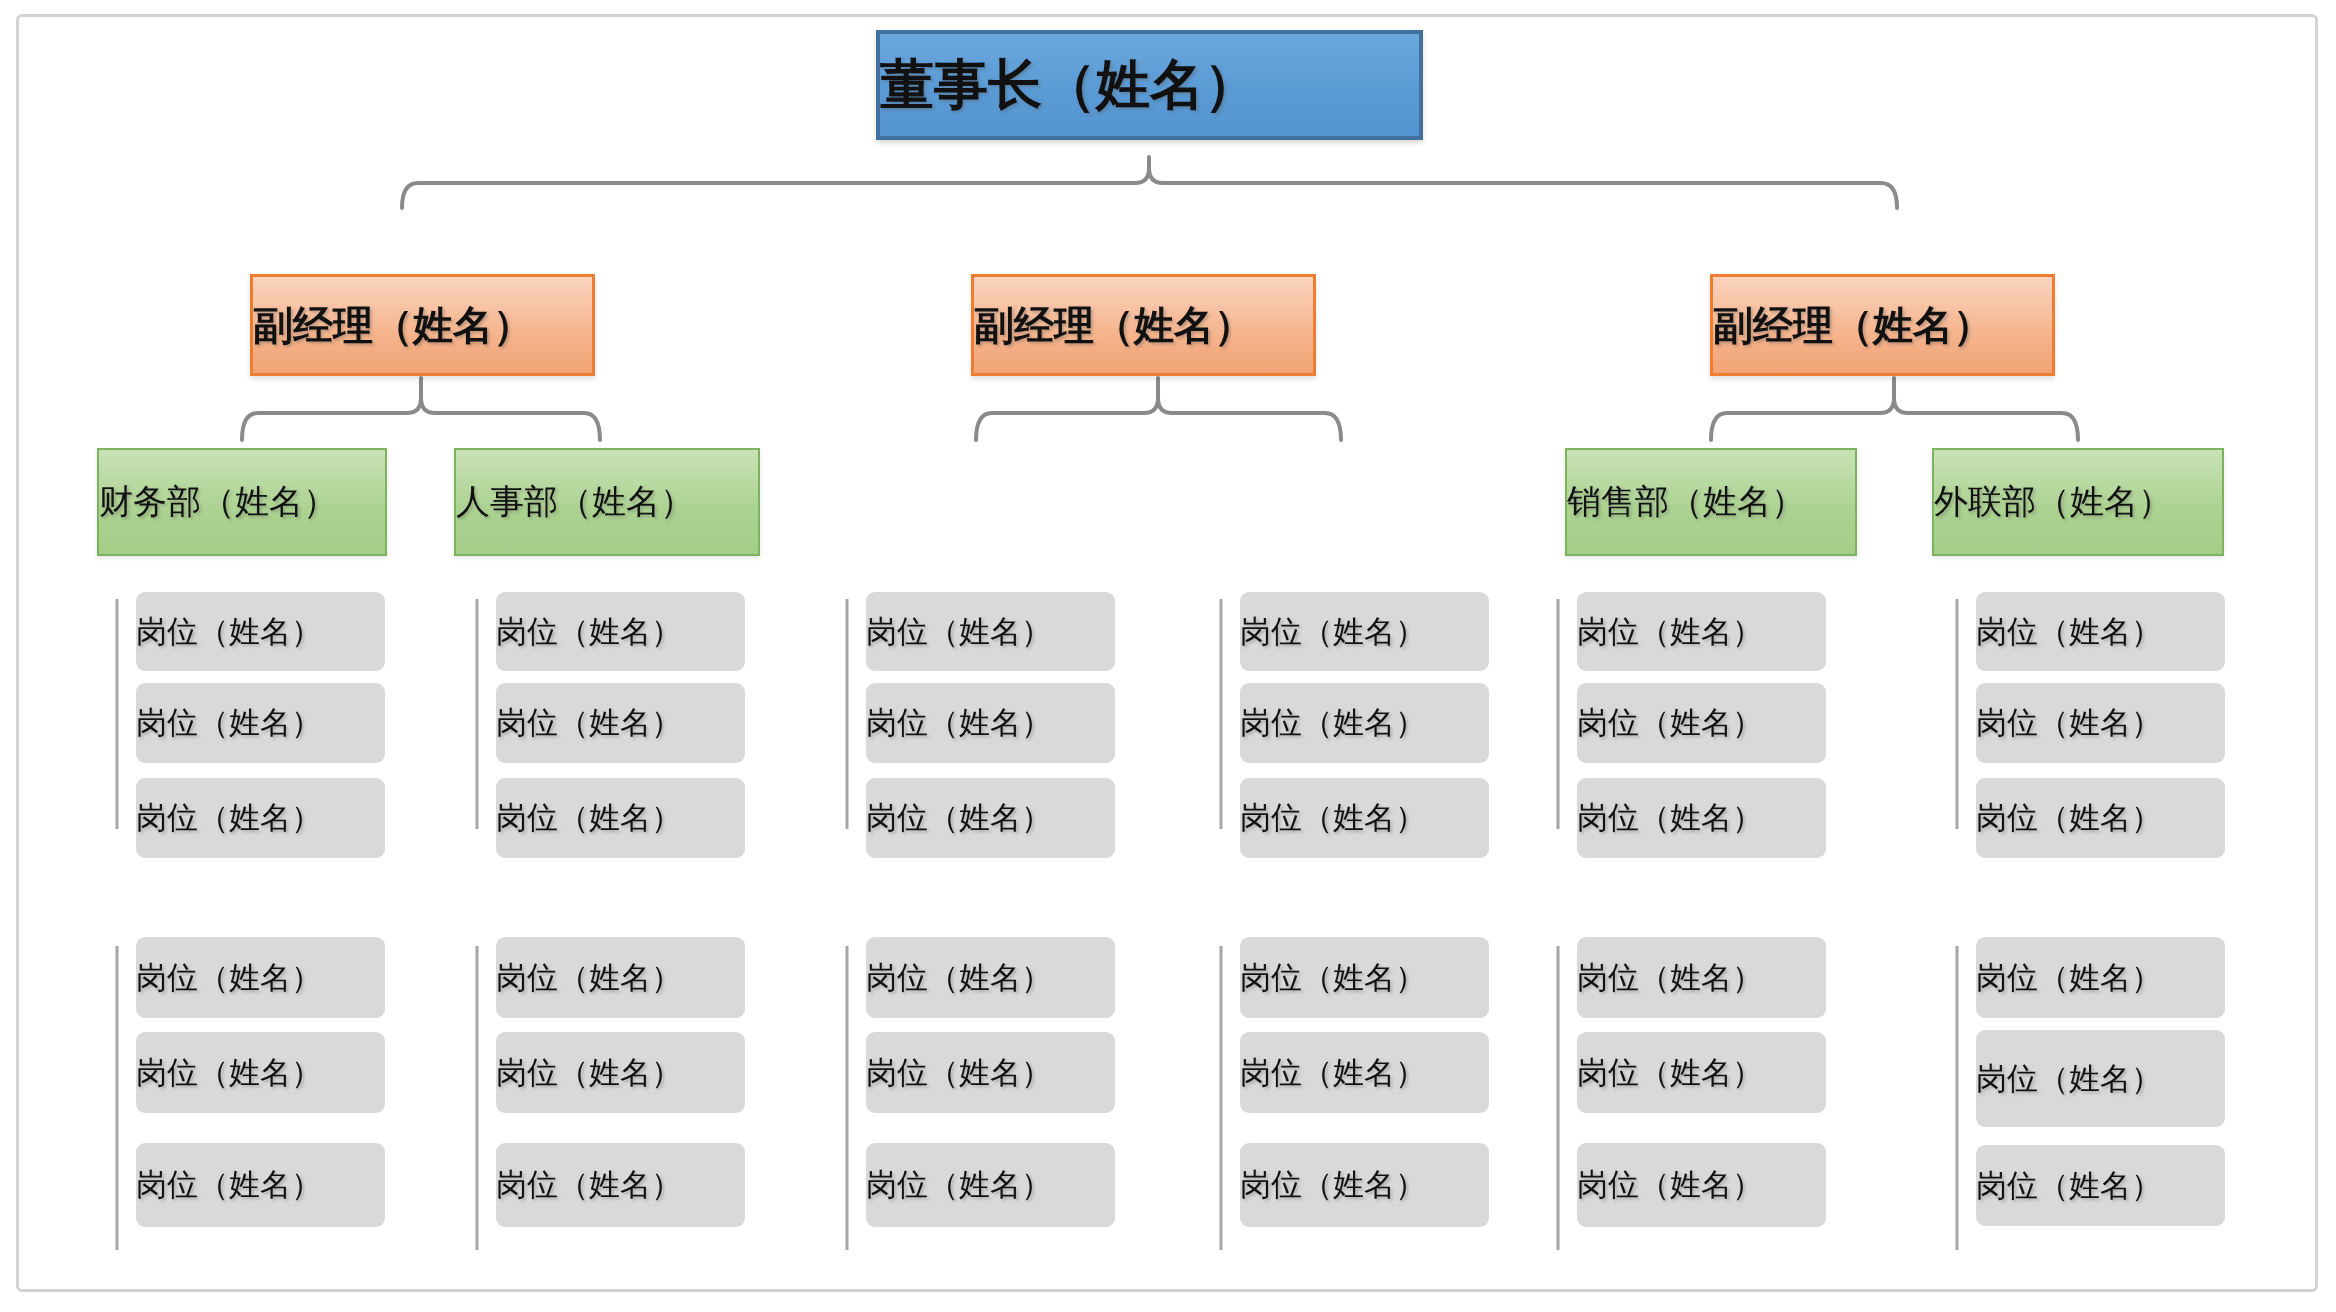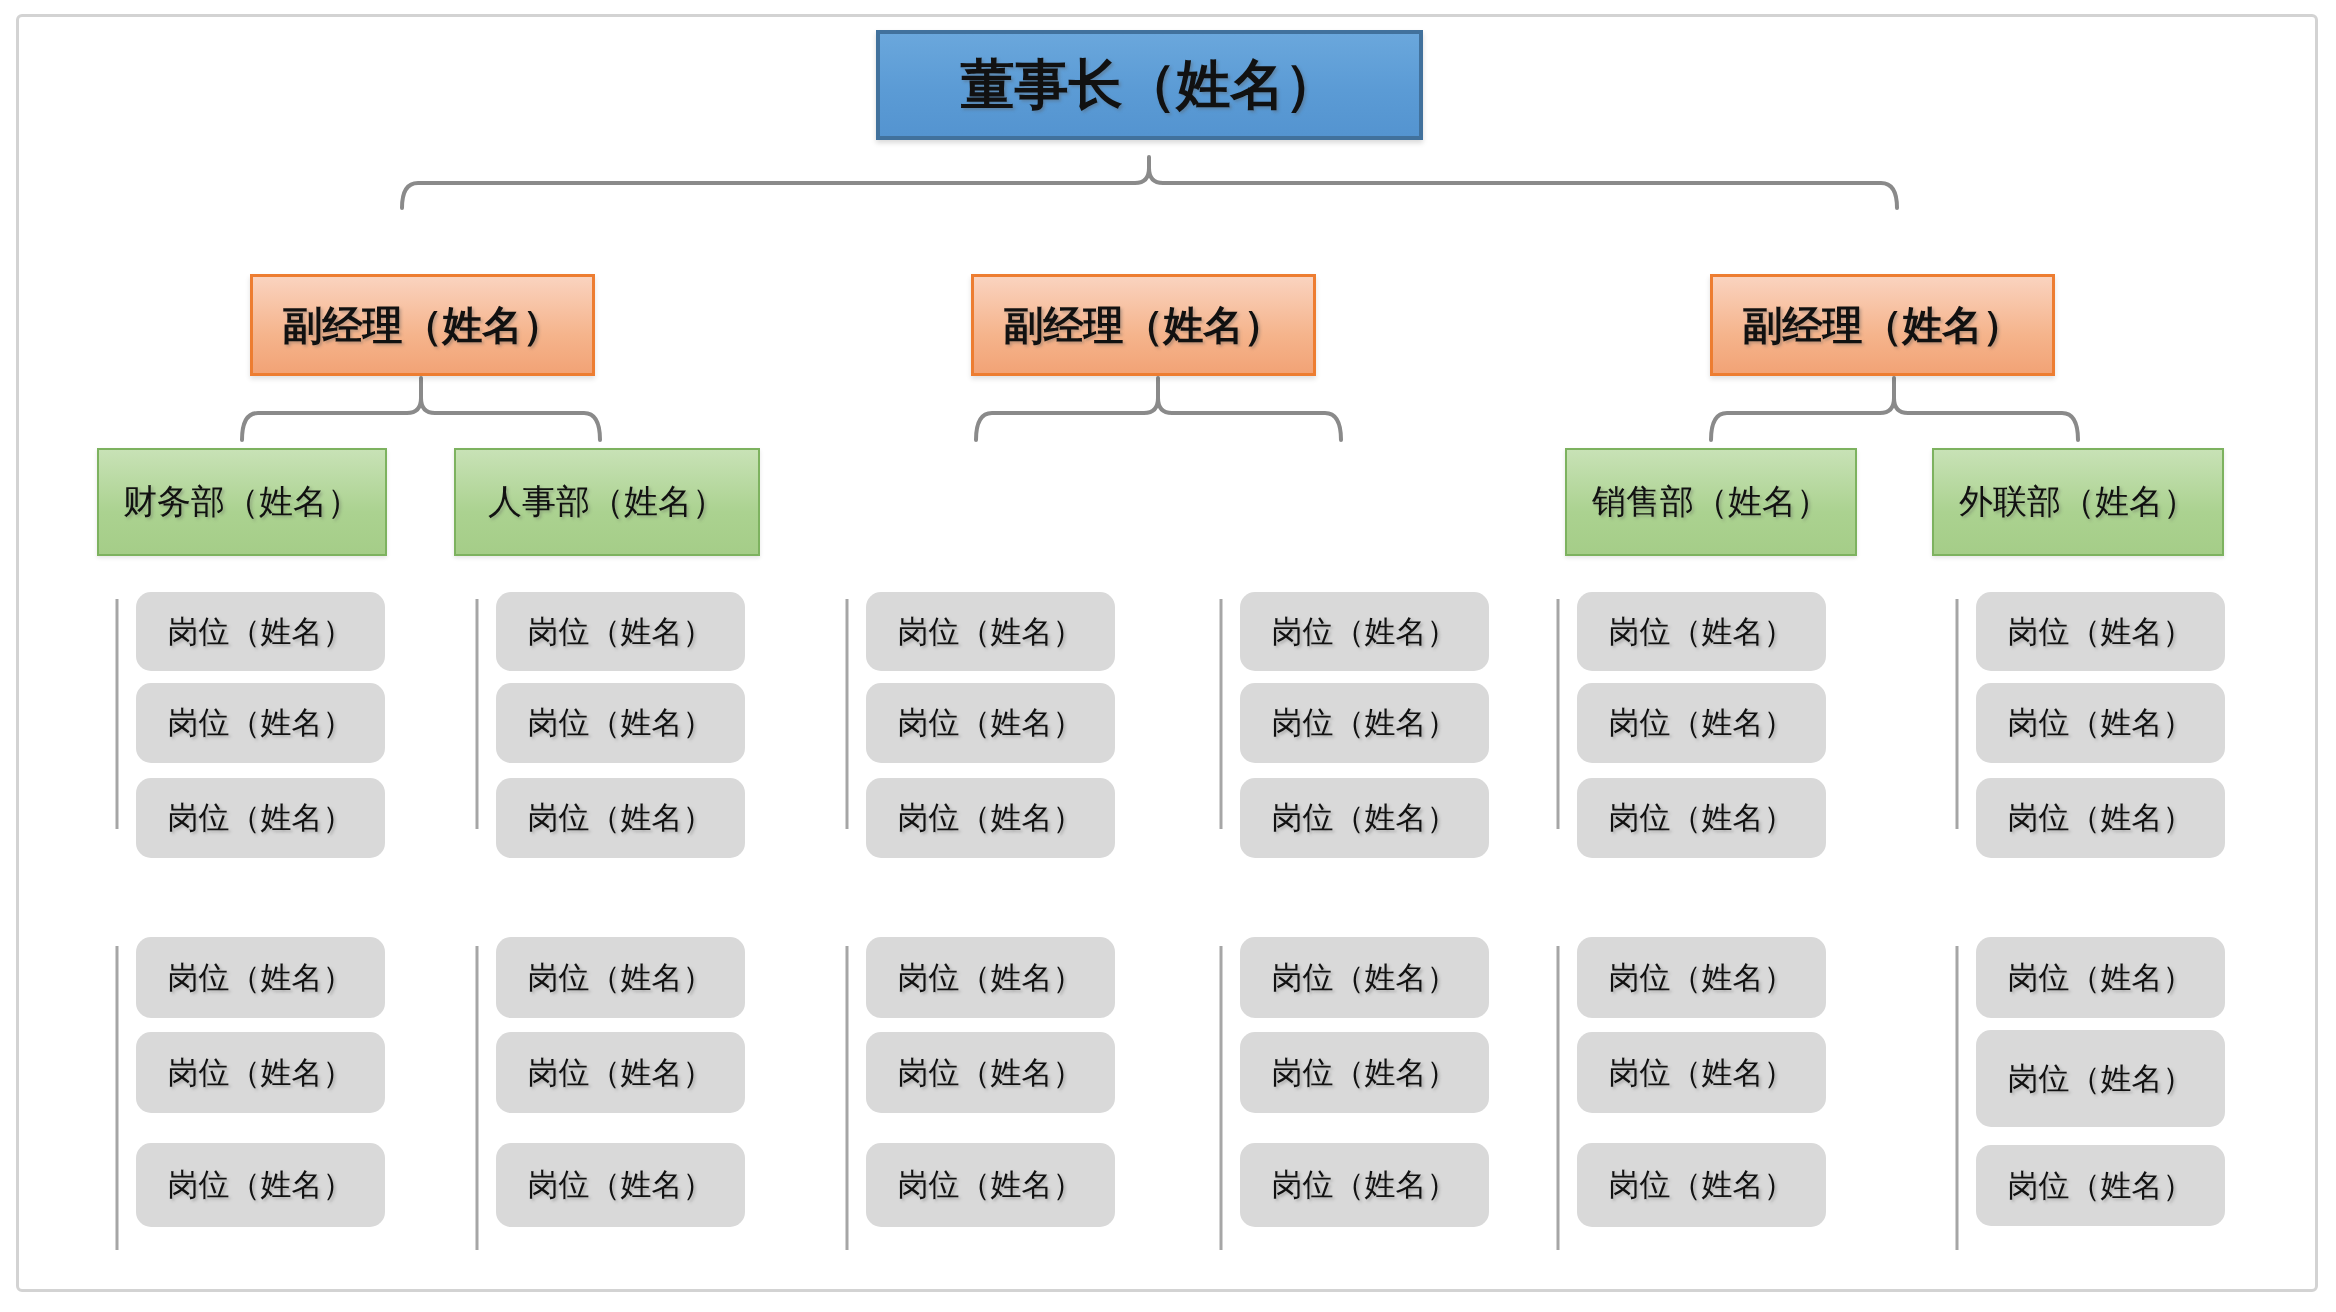--- a/index.html
+++ b/index.html
@@ -1,33 +1,33 @@
 <!DOCTYPE html>
 <html><head>
 <meta charset="utf-8">
 <style>
   html,body{margin:0;padding:0;background:#ffffff;}
   body{font-family:"Liberation Sans","DejaVu Sans",sans-serif;}
   #stage{position:relative;width:2336px;height:1312px;background:#ffffff;overflow:hidden;}
   #frame{position:absolute;left:16px;top:14px;width:2296px;height:1272px;
          border:3px solid #d3d3d3;border-radius:6px;}
   #wires{position:absolute;left:0;top:0;width:2336px;height:1312px;pointer-events:none;}
-  .box{position:absolute;display:flex;align-items:center;justify-content:center;
+  .box{position:absolute;display:flex;align-items:center;justify-content:flex-start;
        box-sizing:border-box;color:#111;text-align:center;
        text-shadow:2px 2px 3px rgba(90,90,90,0.35);}
   .chairman{background:linear-gradient(180deg,#6aa7dc 0%,#5b9bd5 55%,#5494d0 100%);
             border:4px solid #41719c;font-size:54px;font-weight:bold;
             box-shadow:0 3px 5px rgba(0,0,0,0.15);}
   .manager{background:linear-gradient(180deg,#fad3bf 0%,#f5b48c 60%,#f2a376 100%);
            border:3px solid #ed7d31;font-size:40px;font-weight:bold;
            box-shadow:0 3px 5px rgba(0,0,0,0.12);margin-top:36px;}
   .dept{background:linear-gradient(180deg,#c8e2b6 0%,#abd290 60%,#a5cd88 100%);
         border:2px solid #7db25f;font-size:34px;
         box-shadow:0 2px 4px rgba(0,0,0,0.10);}
-  .gbox{background:#d9d9d9;border-radius:15px;font-size:31px;width:249px;}
+  .gbox{background:#d9d9d9;border-radius:9px;font-size:31px;width:249px;}
   
   .c1{left:136px}.c2{left:496px}.c3{left:866px}.c4{left:1240px}.c5{left:1577px}.c6{left:1976px}
   
   .u1{top:592px;height:79px}.u2{top:683px;height:80px}.u3{top:778px;height:80px}
   .l1{top:937px;height:81px}.l2{top:1032px;height:81px}.l3{top:1143px;height:84px}
   .c6.l2{top:1030px;height:97px}.c6.l3{top:1145px;height:81px}
 </style>
 </head>
 <body>
 

